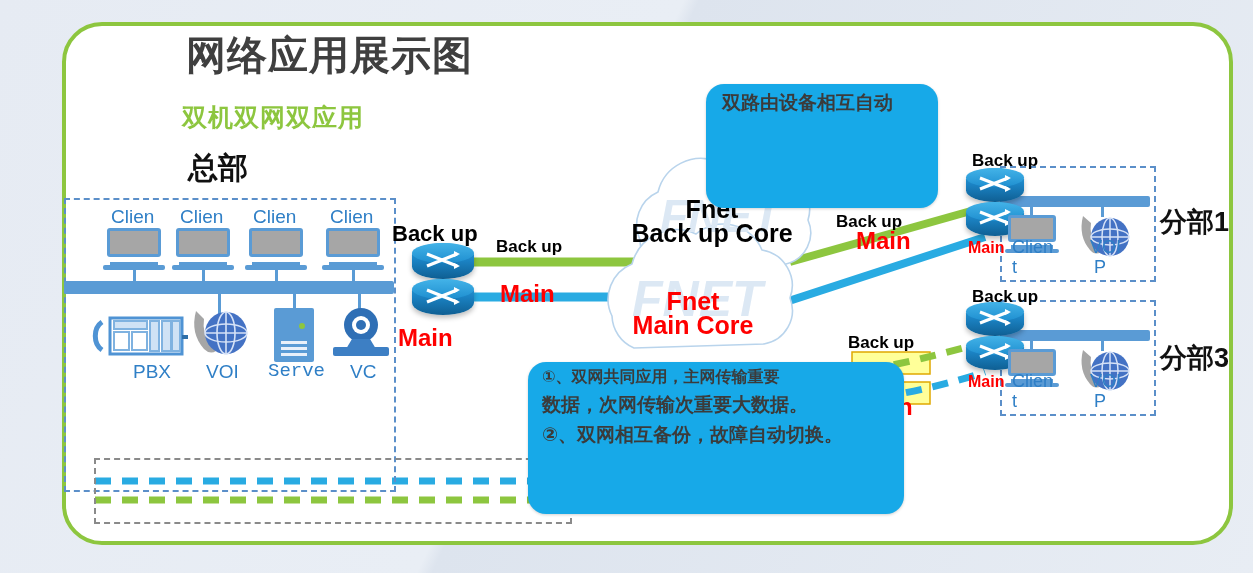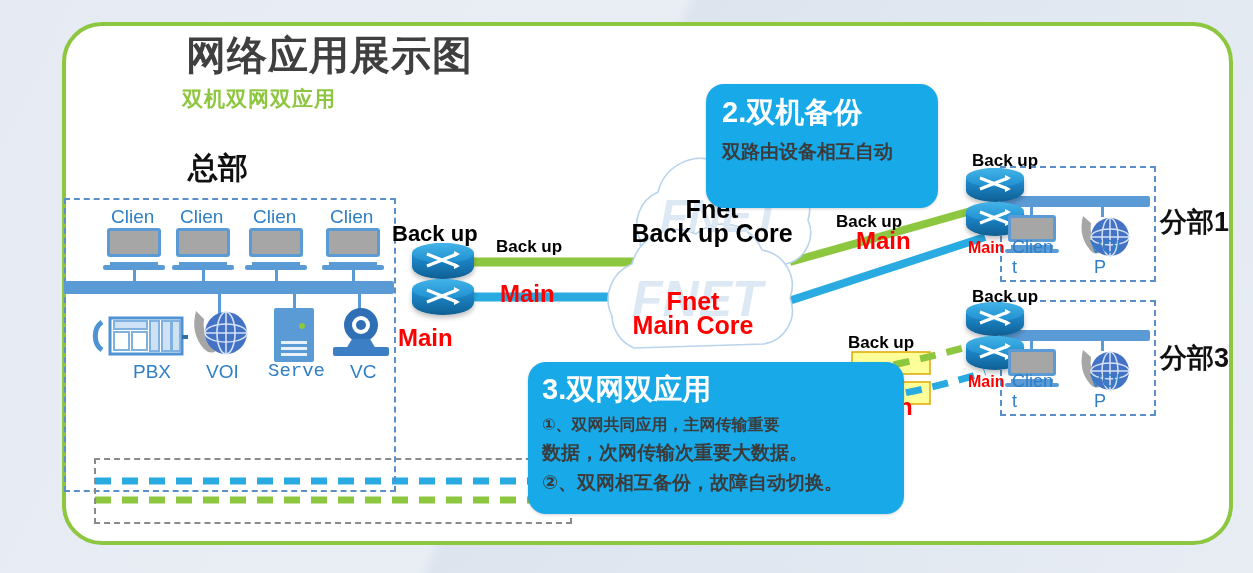--- a/index.html
+++ b/index.html
@@ -14,21 +14,21 @@
   .frame{
     position:absolute;left:62px;top:22px;width:1163px;height:515px;
     background:#ffffff;border:4px solid #8dc63f;border-radius:40px;
   }
   .lay{position:absolute;inset:0;}
   svg.lay{overflow:visible;}
 
   
   .t{position:absolute;white-space:pre;line-height:1.05;}
   .title{font-size:40px;font-weight:bold;color:#3f3f3f;letter-spacing:1px;}
-  .subtitle{font-size:21px;font-weight:bold;color:#8dc63f;letter-spacing:1px;}
+  .subtitle{font-size:25px;font-weight:bold;color:#8dc63f;letter-spacing:1px;margin-top:16px;}
   .hq-title{font-size:30px;font-weight:bold;color:#111;}
   .branch-title{font-size:27px;font-weight:bold;color:#111;}
   .lbl-blue{font-size:19px;color:#2f7fc6;}
   .lbl-blue-sm{font-size:18px;color:#2f7fc6;}
   .lbl-backup{font-size:22px;font-weight:bold;color:#000;}
   .lbl-backup-sm{font-size:17px;font-weight:bold;color:#000;}
   .lbl-main{font-size:24px;font-weight:bold;color:#ff0000;}
   .lbl-main-sm{font-size:16px;font-weight:bold;color:#ff0000;}
   .cloud-black{font-size:25px;font-weight:bold;color:#000;text-align:center;}
   .cloud-red{font-size:25px;font-weight:bold;color:#ff0000;text-align:center;}
@@ -341,23 +341,21 @@
     <div class="t lbl-blue-sm" style="left:1090px;top:372px;">VOI</div>
     <div class="t lbl-blue-sm" style="left:1094px;top:392px;">P</div>
 
     <div class="t branch-title" style="left:1160px;top:344px;">分部3</div>
   </div>
 
   <div class="dashbox-gray" style="left:94px;top:458px;width:474px;height:62px;"></div>
 
 
   <div class="callout" style="left:706px;top:84px;width:232px;height:124px;">
-    <span class="ch" style="font-size:29px;margin:9px 0 2px 16px;">2.双机备份</span>
     <span class="cb" style="font-size:19px;margin:6px 0 0 16px;">双路由设备相互自动</span>
   </div>
 
   <div class="callout" style="left:528px;top:362px;width:376px;height:152px;">
-    <span class="ch" style="font-size:29px;margin:8px 0 0 14px;">3.双网双应用</span>
     <span class="cb" style="font-size:16px;margin:5px 10px 0 14px;">①、双网共同应用，主网传输重要</span>
     <span class="cb" style="font-size:19px;margin:4px 0 0 14px;">数据，次网传输次重要大数据。</span>
     <span class="cb" style="font-size:19px;margin:4px 0 0 14px;">②、双网相互备份，故障自动切换。</span>
   </div>
 </div>
 
 </body></html>

